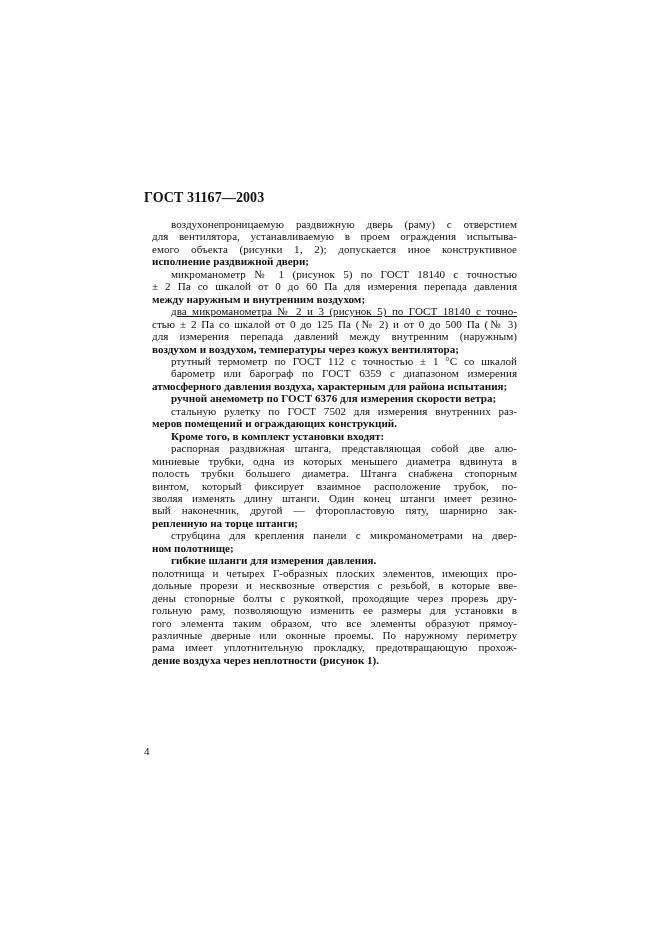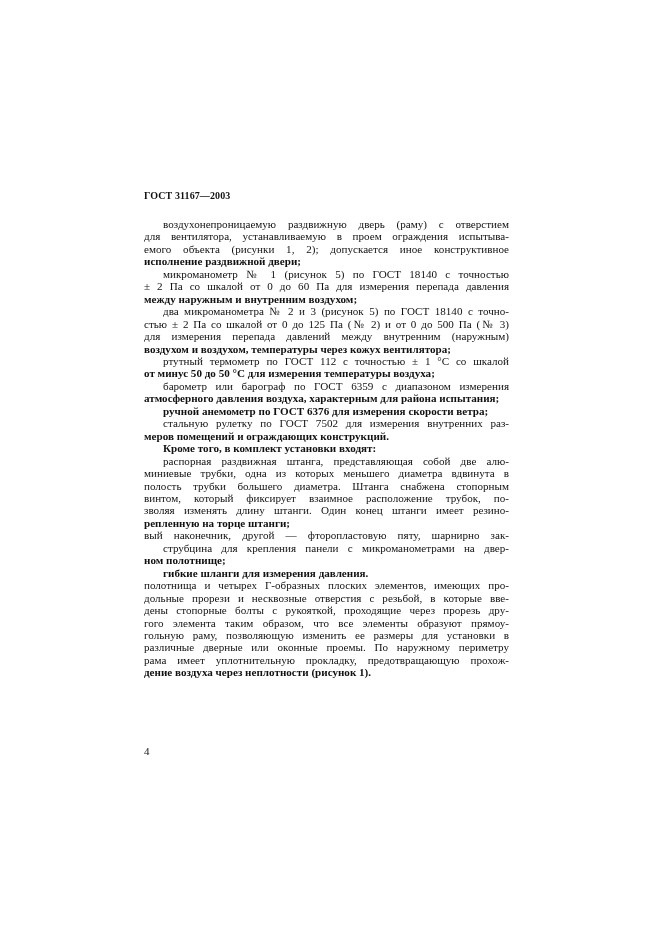--- a/index.html
+++ b/index.html
@@ -3,24 +3,24 @@
 <meta charset="utf-8">
 <style>
   html, body { margin: 0; padding: 0; background: #ffffff; }
   body { width: 661px; height: 935px; position: relative; overflow: hidden; }
   .page {
     position: absolute; left: 144px; top: 0; width: 365px;
     font-family: "Liberation Serif", serif; color: #111;
   }
   .header {
     position: absolute; top: 190px; left: 0;
-    font-size: 10px; font-weight: bold; letter-spacing: 0.1px;
+    font-size: 14px; font-weight: bold; letter-spacing: 0.1px;
   }
   .body {
-    position: absolute; top: 218px; left: 0; width: 365px;
+    position: absolute; top: 218px; left: 8px; width: 365px;
     font-size: 11.1px; line-height: 12.45px;
   }
   .p { margin: 0; text-align: justify; }
   .line { display: block; text-align: justify; text-align-last: justify; white-space: nowrap; }
   .line.last { text-align-last: left; font-weight: bold; }
   .pagenum {
     position: absolute; top: 745px; left: 0; font-size: 11px;
   }
 </style>
 </head>
@@ -34,28 +34,27 @@
         <span class="line">для вентилятора, устанавливаемую в проем ограждения испытыва-</span>
         <span class="line">емого объекта (рисунки 1, 2); допускается иное конструктивное</span>
         <span class="line last">исполнение раздвижной двери;</span>
       </div>
       <div class="p">
         <span class="line" style="text-indent: 19px;">микроманометр № 1 (рисунок 5) по ГОСТ 18140 с точностью</span>
         <span class="line">± 2 Па со шкалой от 0 до 60 Па для измерения перепада давления</span>
         <span class="line last">между наружным и внутренним воздухом;</span>
       </div>
       <div class="p">
-        <span class="line" style="text-indent: 19px;">два микроманометра № 2 и 3 (рисунок 5) по ГОСТ 18140 с точно-</span>
+        <span class="line" style="text-indent: 19px; text-decoration: underline;">два микроманометра № 2 и 3 (рисунок 5) по ГОСТ 18140 с точно-</span>
         <span class="line">стью ± 2 Па со шкалой от 0 до 125 Па (№ 2) и от 0 до 500 Па (№ 3)</span>
         <span class="line">для измерения перепада давлений между внутренним (наружным)</span>
         <span class="line last">воздухом и воздухом, температуры через кожух вентилятора;</span>
       </div>
       <div class="p">
         <span class="line" style="text-indent: 19px;">ртутный термометр по ГОСТ 112 с точностью ± 1 °С со шкалой</span>
-        <span class="line last">от минус 50 до 50 °С для измерения температуры воздуха;</span>
       </div>
       <div class="p">
         <span class="line" style="text-indent: 19px;">барометр или барограф по ГОСТ 6359 с диапазоном измерения</span>
         <span class="line last">атмосферного давления воздуха, характерным для района испытания;</span>
       </div>
       <div class="p">
         <span class="line last" style="text-indent: 19px;">ручной анемометр по ГОСТ 6376 для измерения скорости ветра;</span>
       </div>
       <div class="p">
         <span class="line" style="text-indent: 19px;">стальную рулетку по ГОСТ 7502 для измерения внутренних раз-</span>
@@ -63,35 +62,35 @@
       </div>
       <div class="p">
         <span class="line last" style="text-indent: 19px;">Кроме того, в комплект установки входят:</span>
       </div>
       <div class="p">
         <span class="line" style="text-indent: 19px;">распорная раздвижная штанга, представляющая собой две алю-</span>
         <span class="line">миниевые трубки, одна из которых меньшего диаметра вдвинута в</span>
         <span class="line">полость трубки большего диаметра. Штанга снабжена стопорным</span>
         <span class="line">винтом, который фиксирует взаимное расположение трубок, по-</span>
         <span class="line">зволяя изменять длину штанги. Один конец штанги имеет резино-</span>
+        <span class="line">вый наконечник, другой — фторопластовую пяту, шарнирно зак-</span>
         <span class="line last">репленную на торце штанги;</span>
-        <span class="line">вый наконечник, другой — фторопластовую пяту, шарнирно зак-</span>
       </div>
       <div class="p">
         <span class="line" style="text-indent: 19px;">струбцина для крепления панели с микроманометрами на двер-</span>
         <span class="line last">ном полотнище;</span>
       </div>
       <div class="p">
         <span class="line last" style="text-indent: 19px;">гибкие шланги для измерения давления.</span>
       </div>
       <div class="p">
         <span class="line">полотнища и четырех Г-образных плоских элементов, имеющих про-</span>
         <span class="line">дольные прорези и несквозные отверстия с резьбой, в которые вве-</span>
         <span class="line">дены стопорные болты с рукояткой, проходящие через прорезь дру-</span>
+        <span class="line">гольную раму, позволяющую изменить ее размеры для установки в</span>
         <span class="line">гого элемента таким образом, что все элементы образуют прямоу-</span>
-        <span class="line">гольную раму, позволяющую изменить ее размеры для установки в</span>
         <span class="line">различные дверные или оконные проемы. По наружному периметру</span>
         <span class="line">рама имеет уплотнительную прокладку, предотвращающую прохож-</span>
         <span class="line last">дение воздуха через неплотности (рисунок 1).</span>
       </div>
     </div>
   <div class="pagenum">4</div>
 </div>
 
 </body></html>

